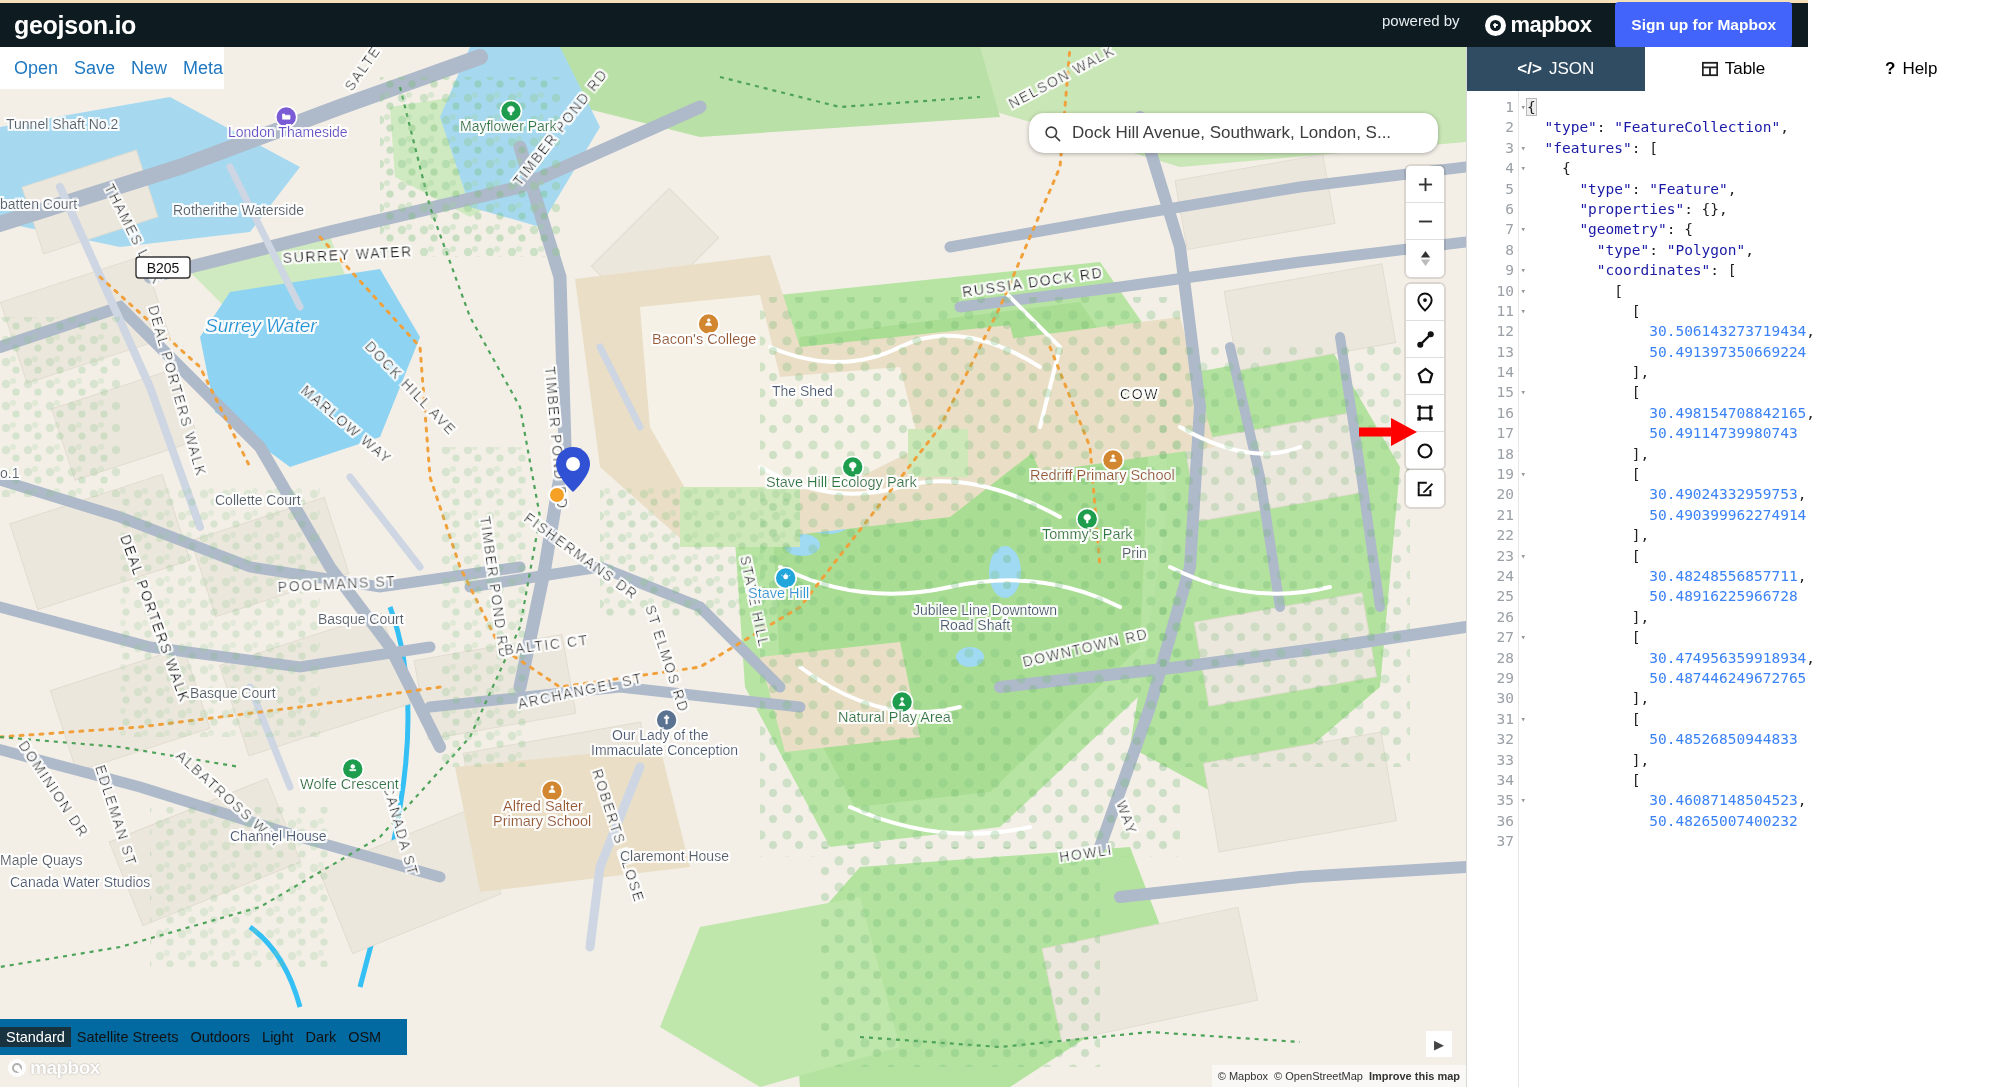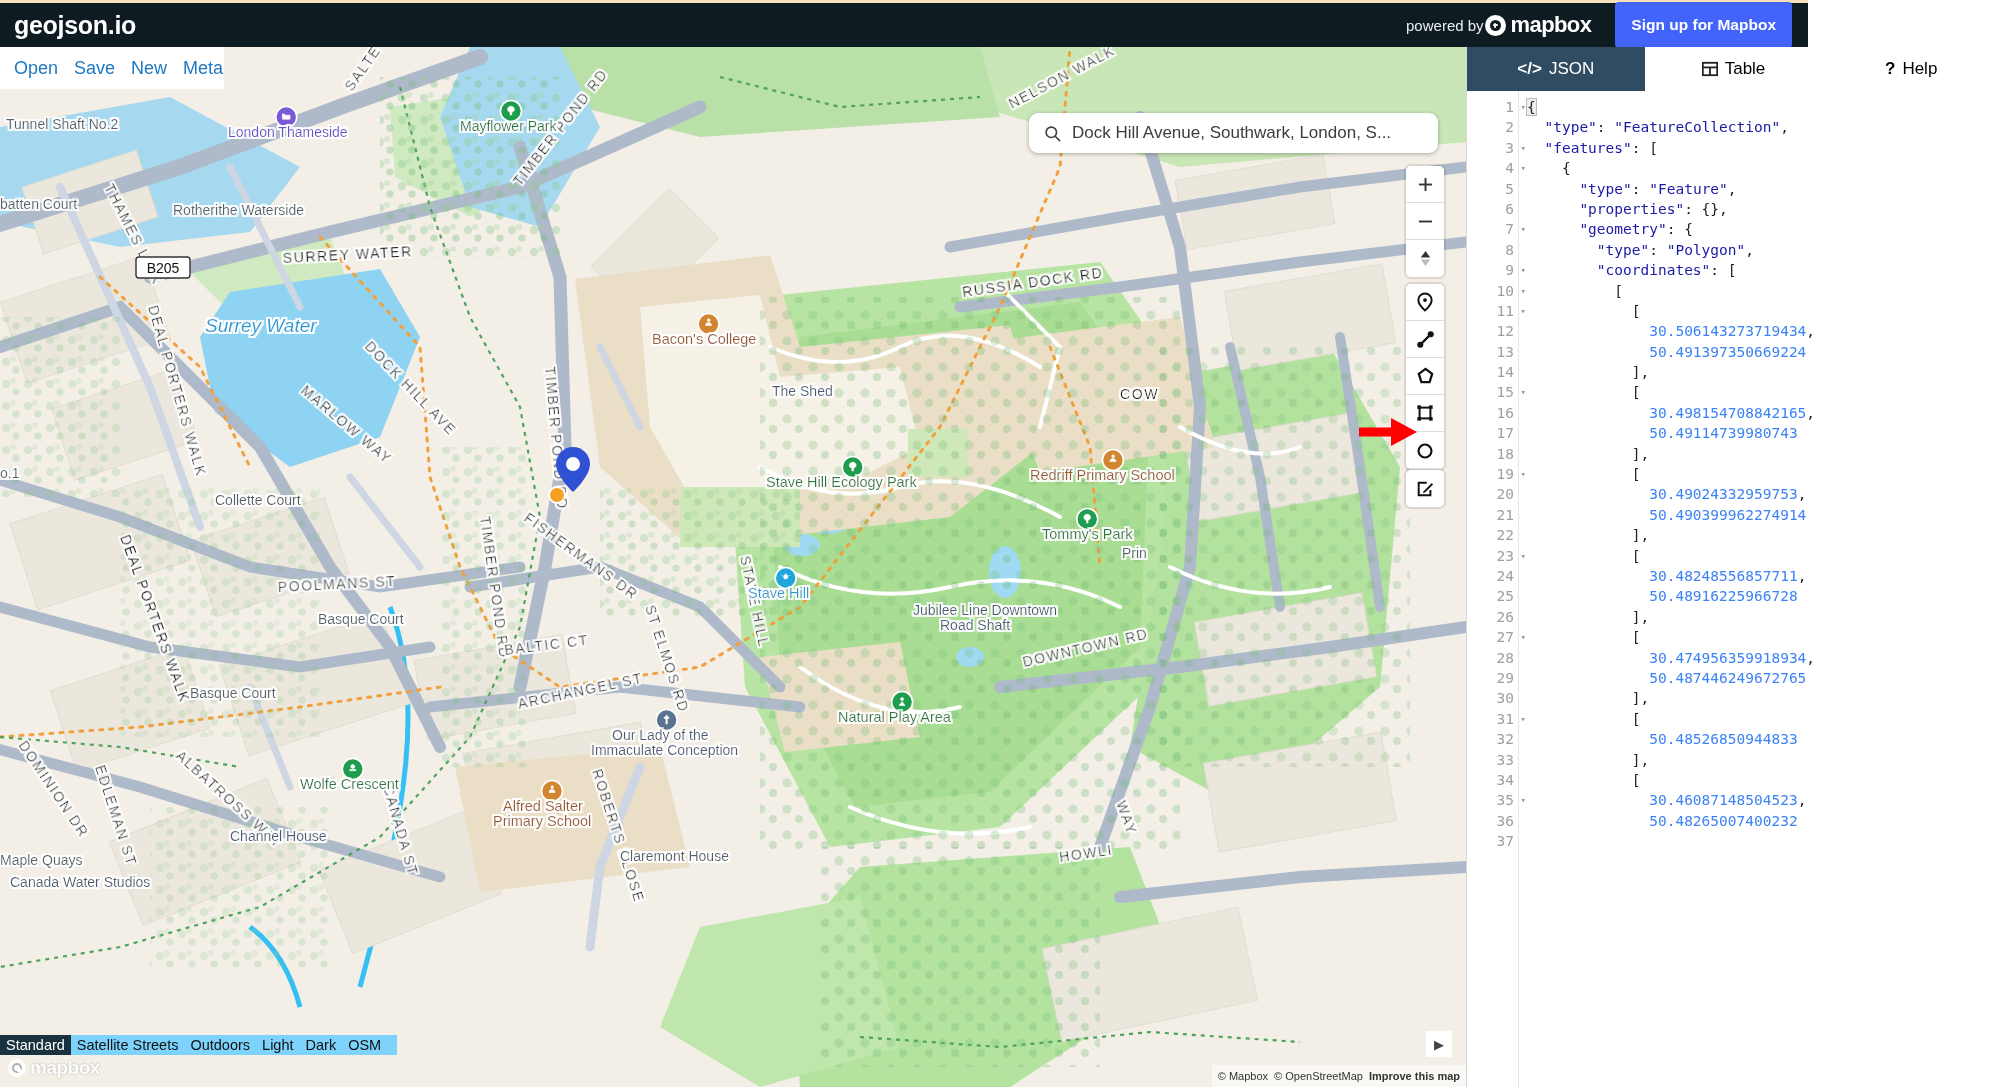--- a/index.html
+++ b/index.html
@@ -16,21 +16,21 @@
     background: #0e1c22; display: flex; align-items: center;
     border-top: 3px solid #f4e0b9;
   }
   #brand {
     color: #fff; font-size: 25px; font-weight: bold; margin-left: 14px;
     letter-spacing: -0.3px;
   }
   #topbar-right {
     margin-left: auto; display: flex; align-items: center; height: 100%;
   }
-  #powered { display: flex; align-items: center; gap: 1px; margin-right: 24px; }
+  #powered { display: flex; gap: 25px; margin-right: 24px; }
   #powered-label { color: #e8eef0; font-size: 15px; }
   .mapbox-logo-wrap { display: flex; align-items: center; gap: 5px; }
   .mb-circle {
     width: 21px; height: 21px; border-radius: 50%; background: #fff;
     display: flex; align-items: center; justify-content: center;
   }
   .mb-inner {
     width: 11px; height: 11px; border-radius: 50%;
     background: #0e1c22; position: relative;
   }
@@ -65,21 +65,21 @@
     background: #fff; display: flex; align-items: center; z-index: 40;
   }
   .menu-item {
     color: #1f78c1; font-size: 18px; margin-left: 16px; cursor: pointer;
   }
   .menu-item:first-child { margin-left: 14px; }
 
   
   #searchbox {
     position: absolute; left: 1029px; top: 66px; width: 409px; height: 40px;
-    background: #fff; border-radius: 9px; display: flex; align-items: center;
+    background: #fff; border-radius: 15px; display: flex; align-items: center;
     box-shadow: 0 1px 4px rgba(0,0,0,.3); z-index: 40; padding-left: 14px;
   }
   #search-input {
     border: none; outline: none; flex: 1; font-size: 17px; color: #3d3d3d;
     margin-left: 10px; font-family: "Liberation Sans", sans-serif; background: transparent;
   }
 
   
   .ctrl-group {
     position: absolute; right: 22px; width: 38px; background: #fff;
@@ -103,23 +103,23 @@
   #mapboxlogo .mb-circle { width: 18px; height: 18px; background: #fff; }
   #mapboxlogo .mb-inner { width: 10px; height: 10px; background: #fff;
       border: 2px solid #aaa; }
   #mb-word-bottom {
     font-size: 19px; font-weight: bold; color: #fff;
     text-shadow: 0 0 2px rgba(0,0,0,.35); letter-spacing: -.5px;
   }
 
   
   #styleswitch {
-    position: absolute; left: 0; bottom: 32px; height: 20px;
-    background: #7dd3fc; display: flex; align-items: center; z-index: 36;
-    padding-right: 10px;
+    position: absolute; left: 0; bottom: 32px; height: 36px;
+    background: #0369a1; display: flex; align-items: center; z-index: 36;
+    padding-right: 20px;
   }
   .style-item {
     font-size: 14.5px; color: #111; padding: 2px 6px; cursor: pointer;
     white-space: nowrap;
   }
   .style-item.active { background: #19323f; color: #fff; }
 
   
   #attrib {
     position: absolute; right: 0; bottom: 0; height: 22px;

